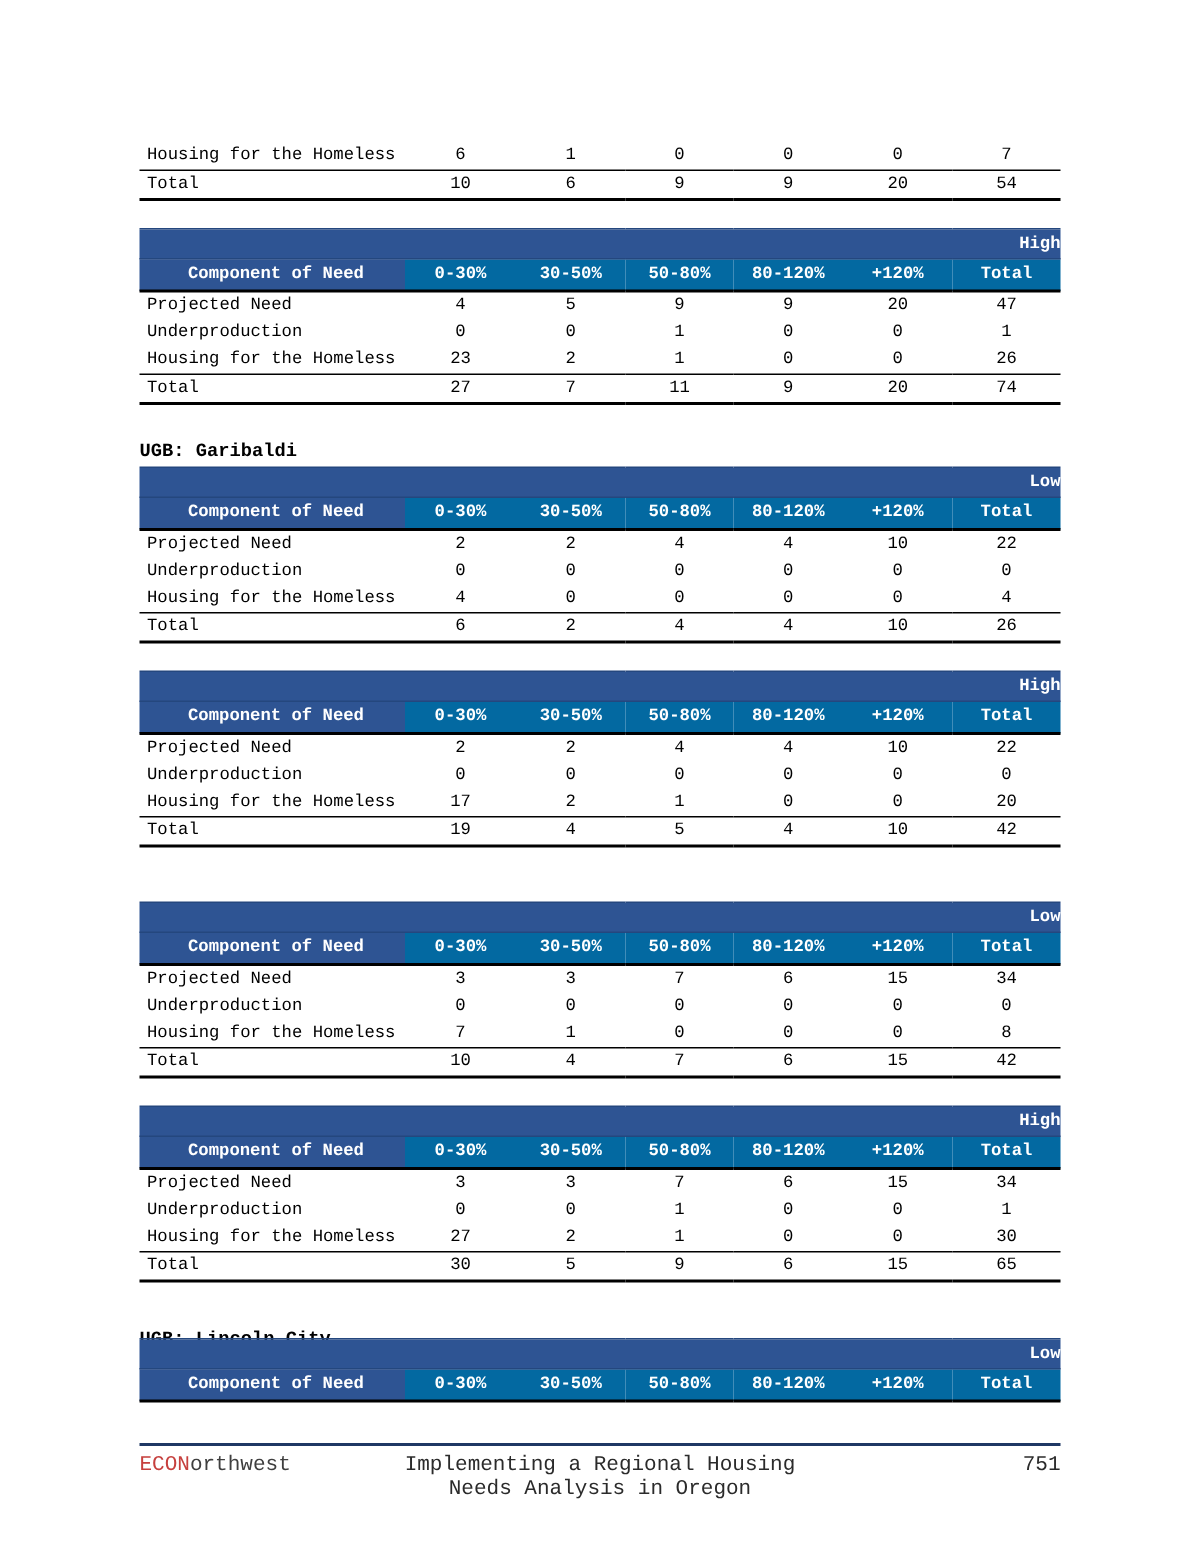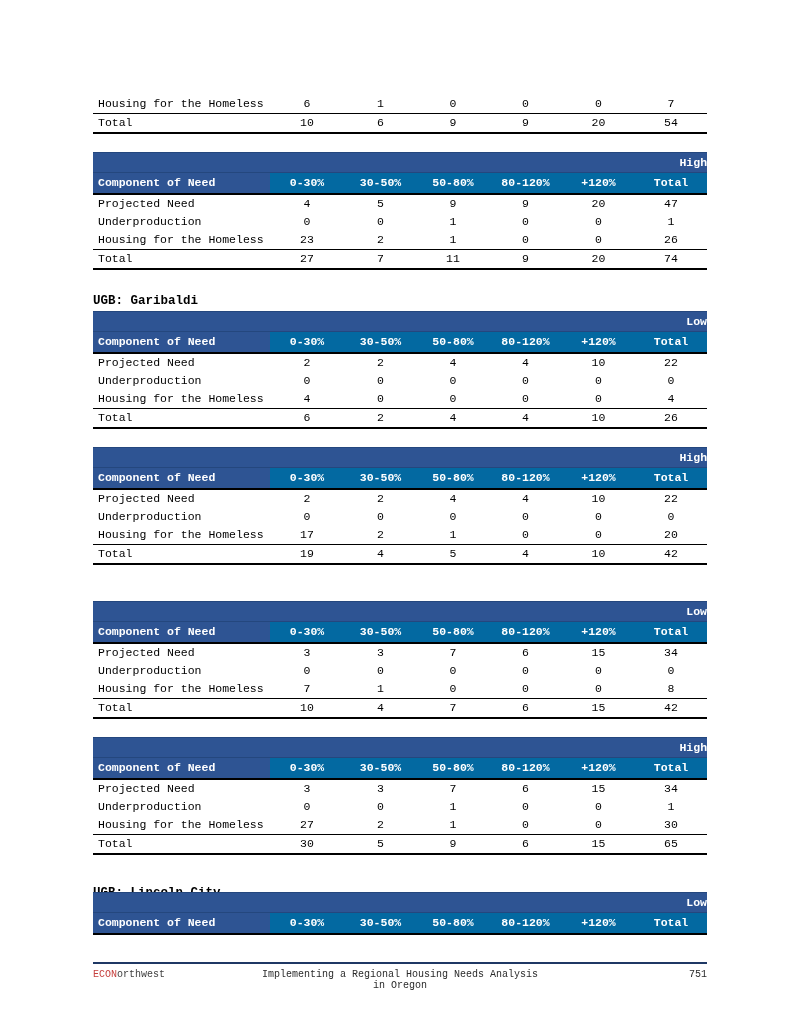--- a/index.html
+++ b/index.html
@@ -41,21 +41,21 @@
   tr.hdr-row td{
     height:20px;
     color:#fff;font-weight:bold;
     border-bottom:2px solid #000;
     padding:0;
     line-height:20px;
     text-align:center;
   }
   tr.hdr-row td.rowhdr{
     background:#2E5493;
-    text-align:left;
+    text-align:center;
     padding-left:5px;
   }
   tr.hdr-row td.colhdr{background:#0369a1;}
 
   tr.data-row td{
     height:18px;
     padding:0;
     line-height:18px;
     text-align:center;
   }
@@ -74,21 +74,21 @@
   }
 
   .footer{
     position:absolute;
     left:93px;width:614px;
     top:962px;
     border-top:2.5px solid #1F3864;
     padding-top:5px;
     display:flex;
     align-items:baseline;
-    font-size:10px;
+    font-size:14px;
     color:#2b2b2b;
   }
   .footer .left{width:160px;}
   .footer .center{flex:1;text-align:center;}
   .footer .right{width:160px;text-align:right;}
   .brand-econ{color:#C6403E;}
   .brand-rest{color:#3F3F3F;}
 </style>
 </head>
 <body>

